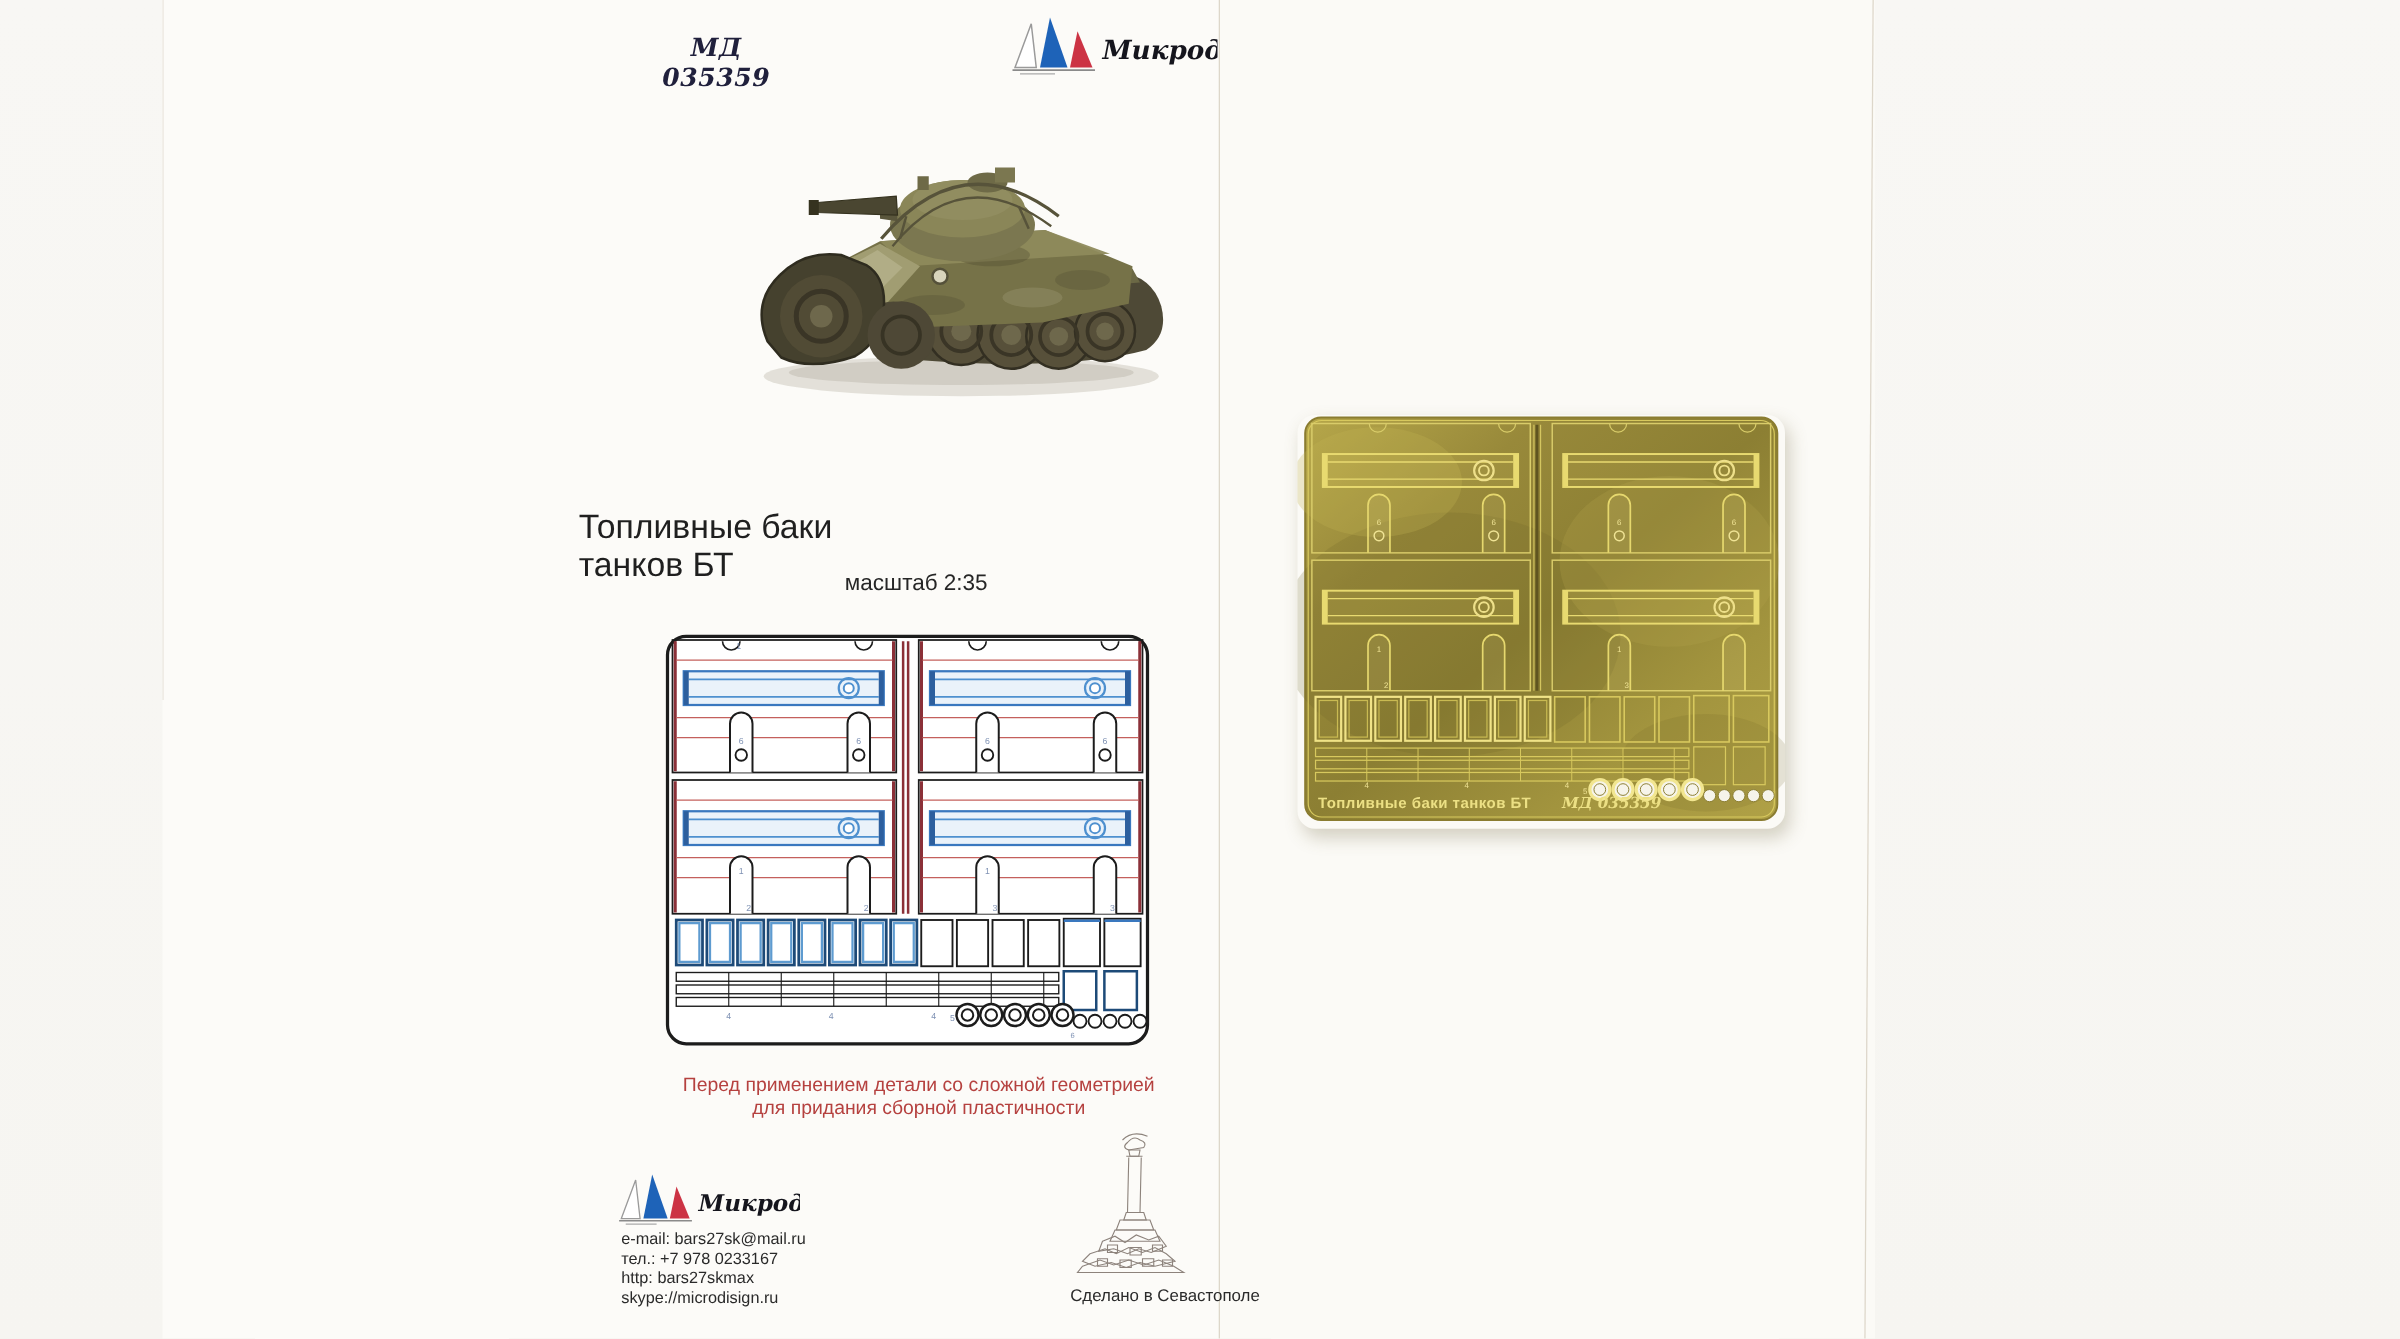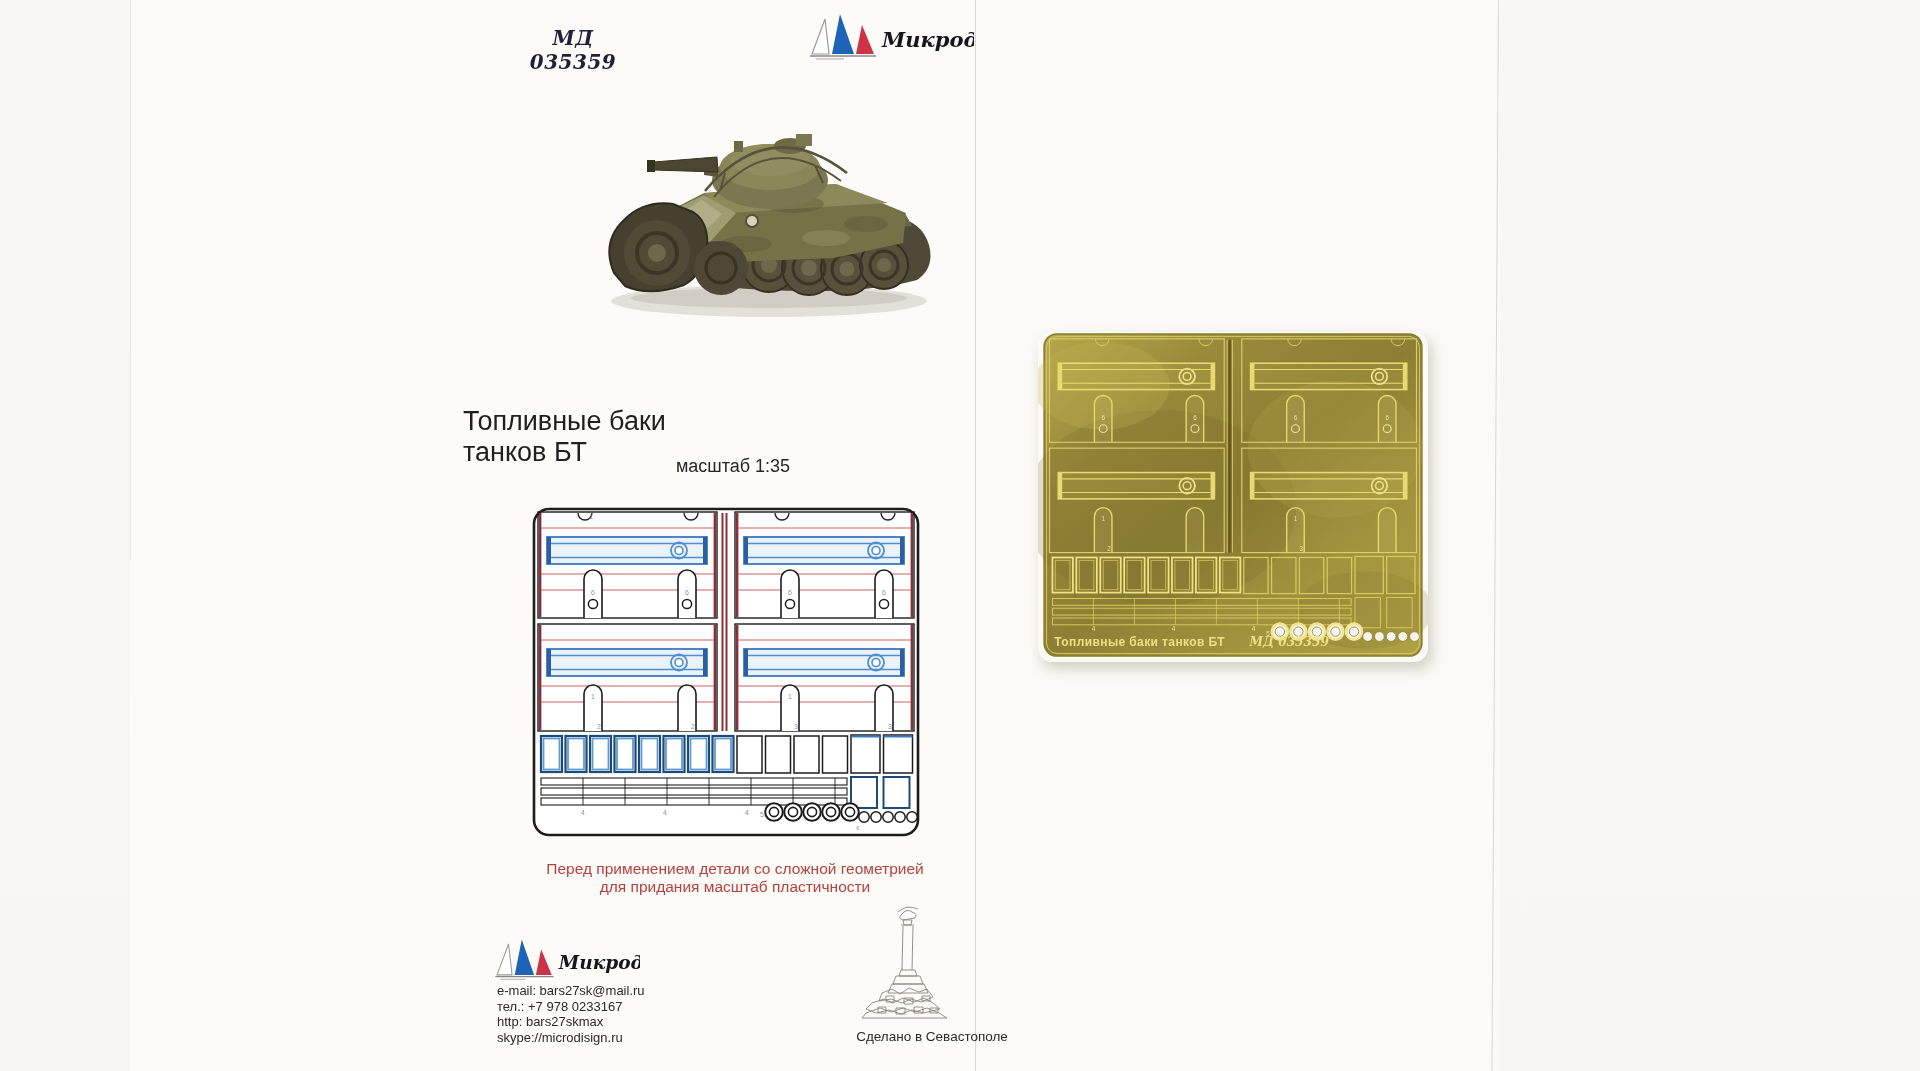--- a/index.html
+++ b/index.html
@@ -122,21 +122,21 @@
       <path d="M130,125 Q186,56 257,109" stroke="#57533a" stroke-width="1.8" fill="none"></path>
       <line x1="141" y1="101" x2="136" y2="119" stroke="#57533a" stroke-width="2"></line>
       <line x1="231" y1="93" x2="239" y2="111" stroke="#57533a" stroke-width="2"></line>
     </svg>
   </div>
 
   <div class="title">
     <div>Топливные баки</div>
     <div>танков БТ</div>
   </div>
-  <div class="scale">масштаб 1:35</div>
+  <div class="scale">масштаб 2:35</div>
 
   <div class="diagram">
     <svg width="390" height="334" viewBox="0 0 390 334">
       <rect x="3" y="4" width="384" height="326" rx="15" fill="#ffffff" stroke="#1c1c1c" stroke-width="2.6"></rect>
 
       <line x1="191.5" y1="8" x2="191.5" y2="226" stroke="#8b3038" stroke-width="2"></line>
       <line x1="195.5" y1="8" x2="195.5" y2="226" stroke="#8b3038" stroke-width="2"></line>
 
       <path d="M47,8 a7,7 0 0 0 14,0" fill="#fff" stroke="#1c1c1c" stroke-width="1.3"></path>
       <path d="M153,8 a7,7 0 0 0 14,0" fill="#fff" stroke="#1c1c1c" stroke-width="1.3"></path>
@@ -305,21 +305,21 @@
         <text class="dg-num" x="134" y="310">4</text>
         <text class="dg-num" x="216" y="310">4</text>
         <text class="dg-num" x="231" y="312">5</text>
         <text class="dg-num-s" x="327" y="325">6</text>
       </g>
     </svg>
   </div>
 
   <div class="warning">
     <div>Перед применением детали со сложной геометрией</div>
-    <div>для придания масштаб пластичности</div>
+    <div>для придания сборной пластичности</div>
   </div>
 
   <div class="logo logo-bottom">
     <svg width="150" height="46" viewBox="0 0 170 52">
       <g>
         <path d="M8,44 L21,9 L25,44 Z" fill="#ffffff" stroke="#9a9a9a" stroke-width="1.2"></path>
         <path d="M28,44 L36,4 L50,44 Z" fill="#1e63b8"></path>
         <path d="M52,44 L58,15 L70,44 Z" fill="#cc3344"></path>
         <path d="M6,46 L72,46" stroke="#8a8a8a" stroke-width="1.4"></path>
         <path d="M12,49 L40,49" stroke="#aaaaaa" stroke-width="1"></path>

